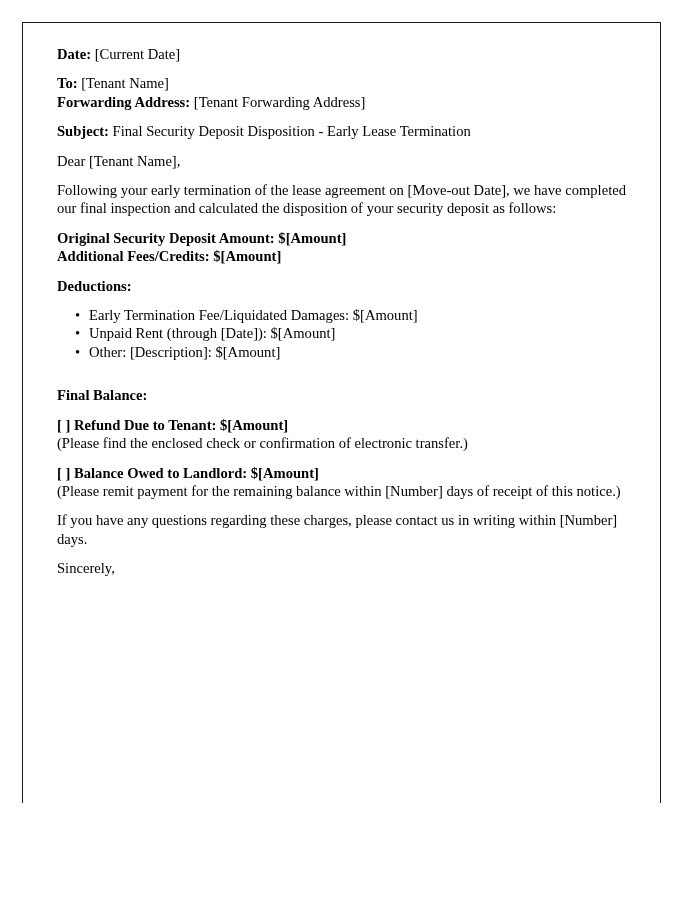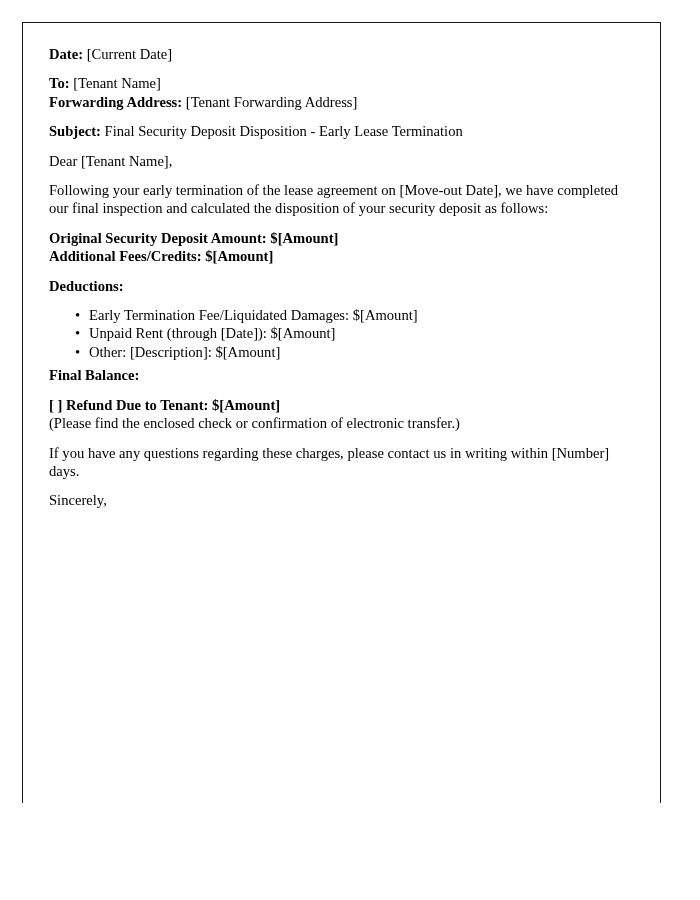--- a/index.html
+++ b/index.html
@@ -31,39 +31,39 @@
     background: #ffffff;
   }
 
   #letter-body {
     padding: 22px 26px 0 26px;
     font-size: 14.6px;
     line-height: 18.4px;
   }
 
   .block {
-    margin: 0 0 11px 0;
+    margin: 0 0 11px 8px;
   }
   .block:last-child {
     margin-bottom: 0;
   }
   .line {
     margin: 0;
   }
   .lbl {
     font-weight: bold;
   }
   .bold-line {
     font-weight: bold;
     margin: 0;
   }
 
   
   ul.deductions {
-    margin: 0 0 5px 0;
+    margin: 0 0 25px 0;
     padding: 0 0 0 40px;
     list-style: none;
   }
   ul.deductions li {
     position: relative;
     margin: 0;
     padding: 0;
     line-height: 18.4px;
   }
   ul.deductions li::before {
@@ -121,20 +121,24 @@
 
     <div class="block">
       <p class="bold-line">Final Balance:</p>
     </div>
 
     <div class="block">
       <p class="bold-line"><span>[ ]</span> <span>Refund Due to Tenant:</span> <span>$[Amount]</span></p>
       <p class="line">(Please find the enclosed check or confirmation of electronic transfer.)</p>
     </div>
 
+    <div class="block">
+      <p class="bold-line"><span>[ ]</span> <span>Balance Owed to Landlord:</span> <span>$[Amount]</span></p>
+      <p class="line">(Please remit payment for the remaining balance within [Number] days of receipt of this notice.)</p>
+    </div>
 
     <div class="block">
       <p class="line">If you have any questions regarding these charges, please contact us in writing within [Number] days.</p>
     </div>
 
     <div class="block">
       <p class="line">Sincerely,</p>
     </div>
 
   </div>

